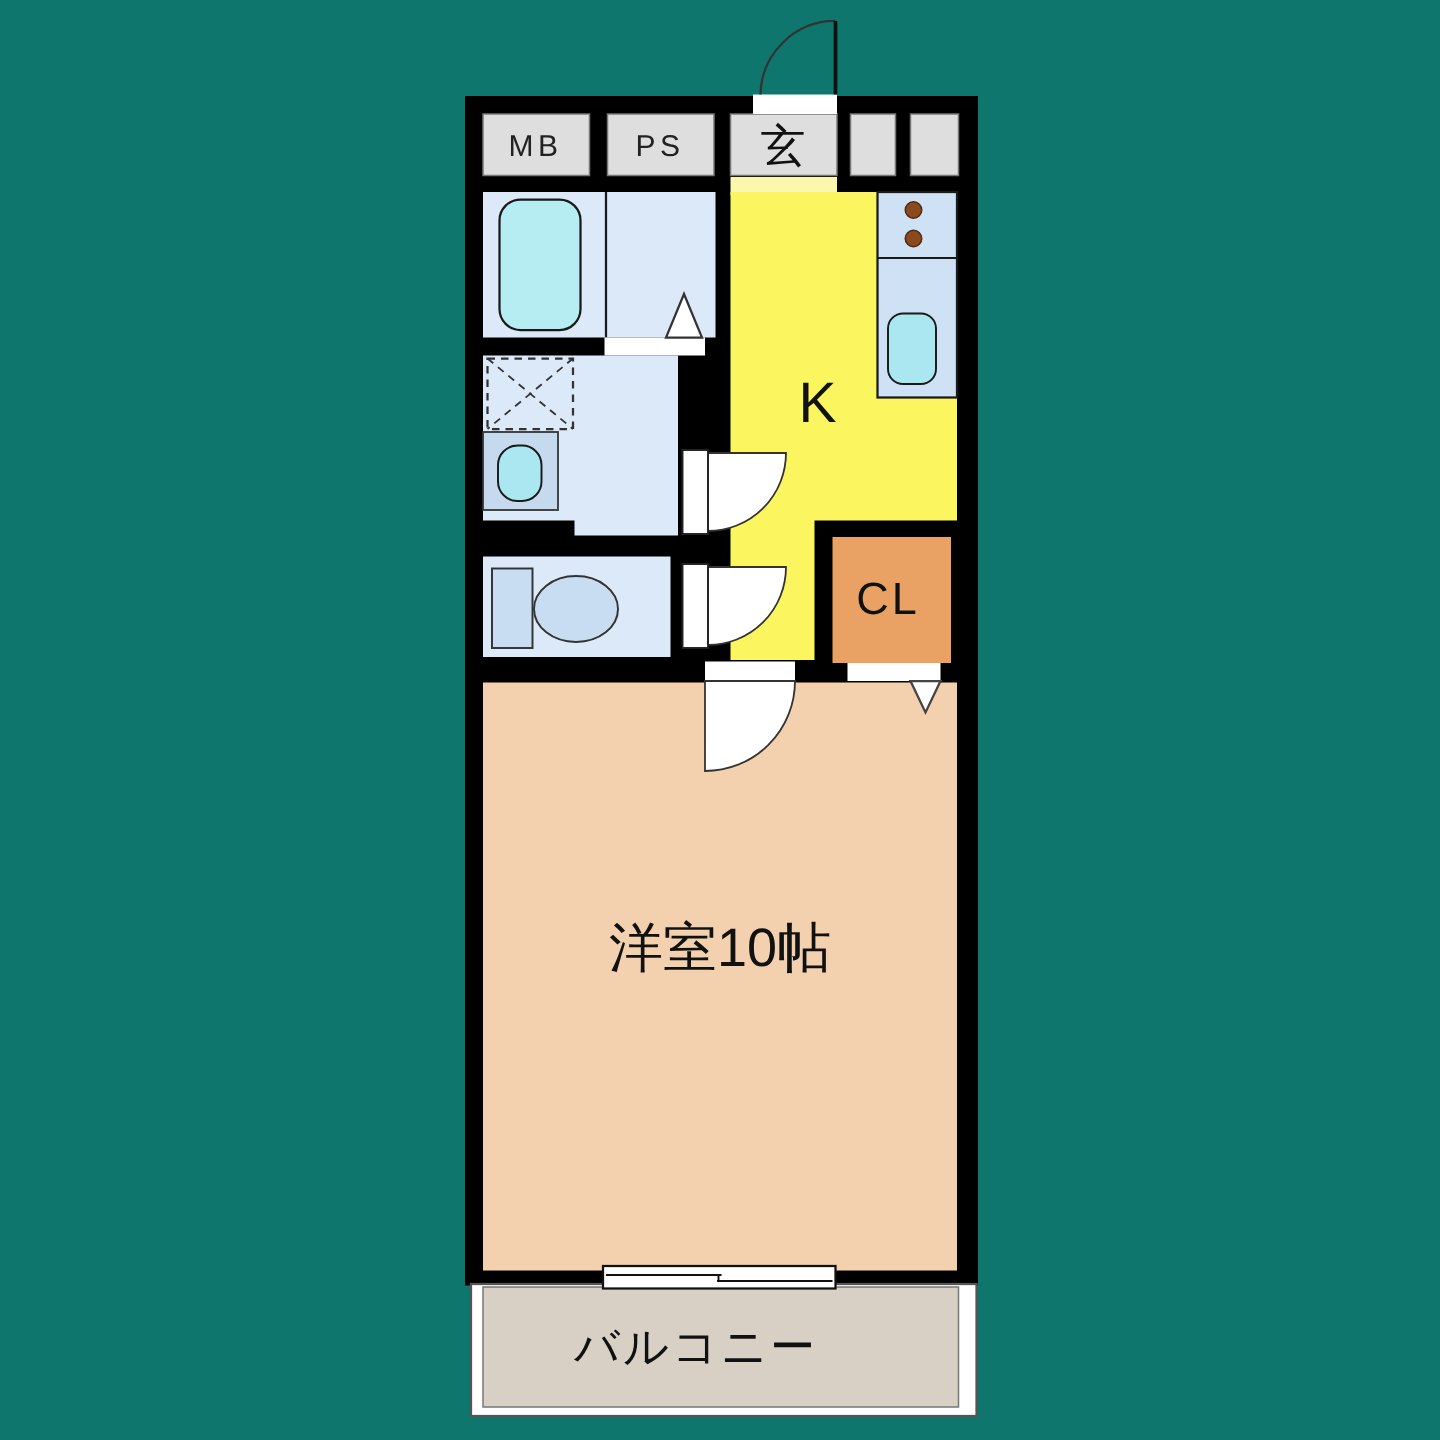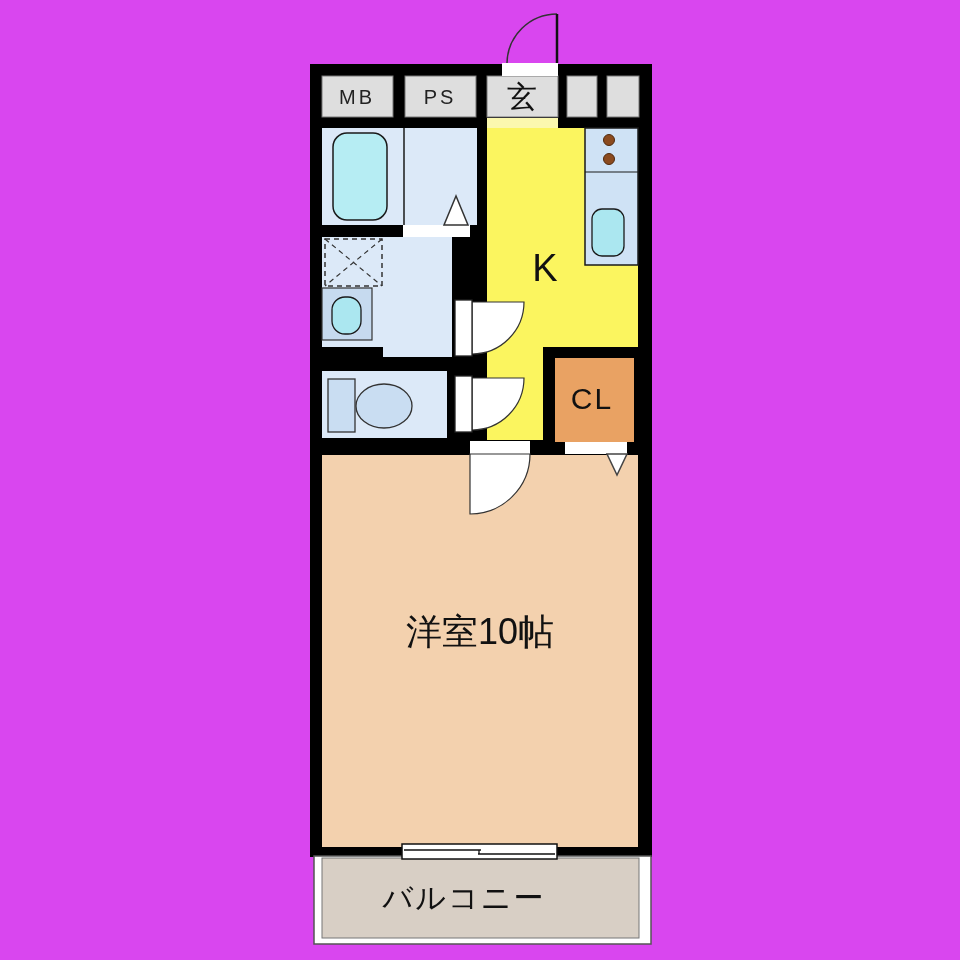--- a/index.html
+++ b/index.html
@@ -1,16 +1,16 @@
 <!DOCTYPE html>
 <html><head>
 <meta charset="utf-8">
 <style>
   html,body{margin:0;padding:0;background:#ffffff;}
-  #stage{position:relative;width:960px;height:960px;background:#d946ef;overflow:hidden;}
+  #stage{position:relative;width:960px;height:960px;background:#0f766e;overflow:hidden;}
   svg{position:absolute;left:0;top:0;}
   text{font-family:"Liberation Sans","DejaVu Sans",sans-serif;fill:#111111;}
   .boxlabel{font-size:20px;letter-spacing:3px;fill:#222222;}
   .kanji-entrance{font-size:30px;}
   .roomlabel-k{font-size:38px;}
   .roomlabel-cl{font-size:30px;letter-spacing:2px;}
   .roomlabel-main{font-size:36px;}
   .roomlabel-balcony{font-size:30px;letter-spacing:2px;}
 </style>
 </head>

